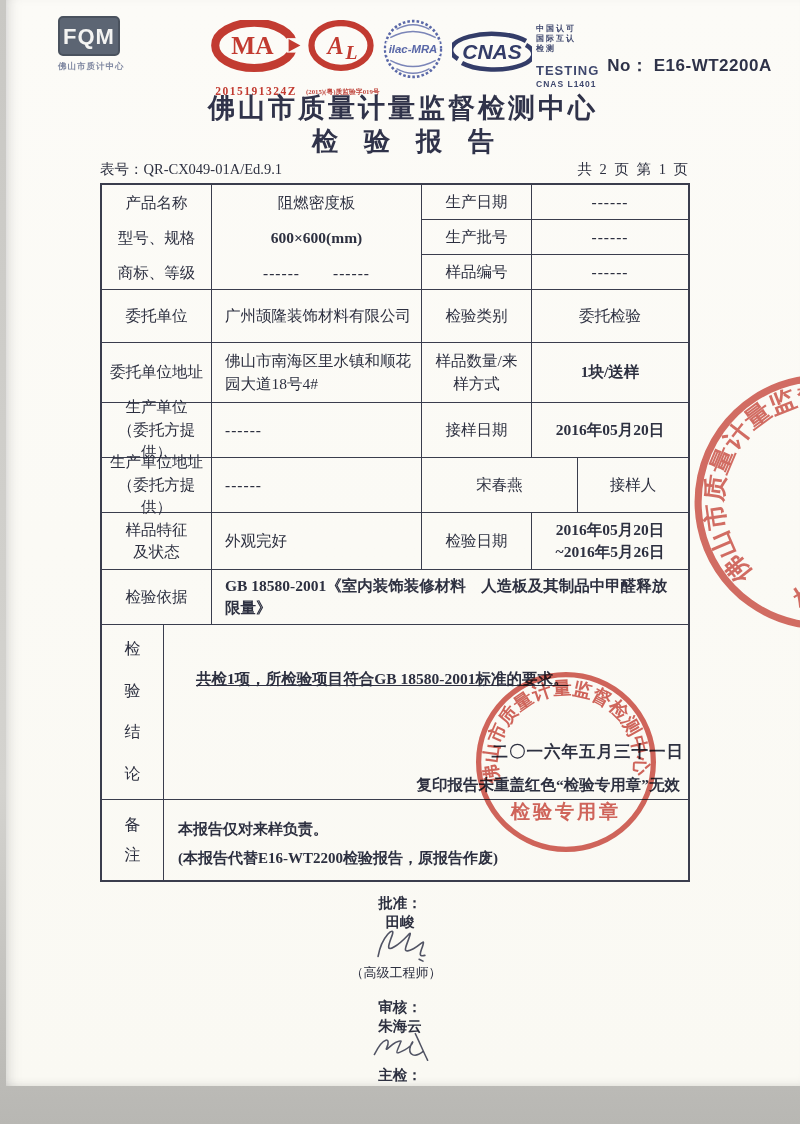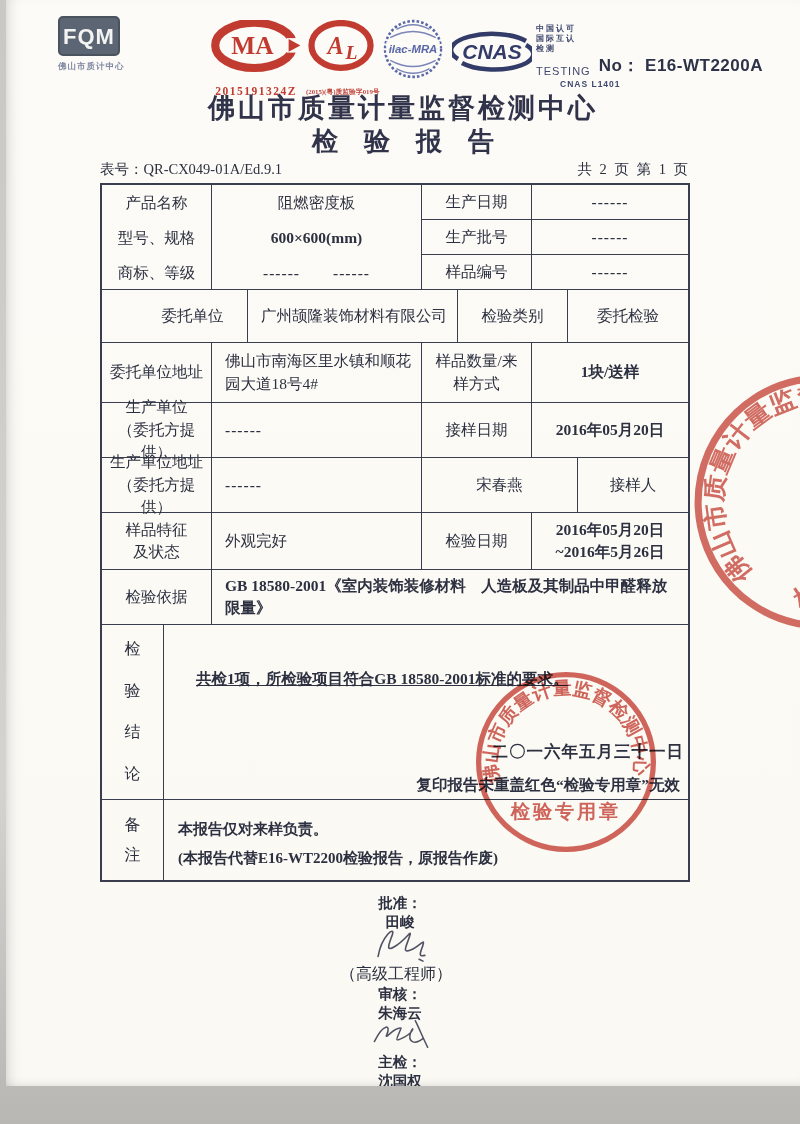--- a/index.html
+++ b/index.html
@@ -26,23 +26,23 @@
   .fqm-cap { margin-top:5px; font-size:8.5px; color:#8089a2; font-weight:bold; letter-spacing:1px; white-space:nowrap; }
   .cma-wrap { left:202px; top:20px; width:96px; text-align:center; }
   .cal-wrap { left:300px; top:20px; width:70px; text-align:center; }
   .cma-num { color:#c23b31; font-size:11.5px; font-weight:bold; letter-spacing:1.5px; margin-top:3px; }
   .cal-num { color:#c0473f; font-size:6.8px; font-weight:bold; margin-top:5px; white-space:nowrap; }
   .ilac-wrap { left:376px; top:18px; }
   .cnas-wrap { left:446px; top:28px; }
   .cnas-text { left:530px; top:24px; font-family:"Liberation Sans",sans-serif; }
   .cnas-line { font-size:8px; line-height:10px; color:#3f486e; font-weight:bold; letter-spacing:2px; }
   .testing-row { display:flex; align-items:flex-end; gap:8px; }
-  .testing-word { font-size:11px; color:#3f486e; font-weight:normal; letter-spacing:1px; line-height:12px; }
+  .testing-word { font-size:13px; color:#3f486e; font-weight:bold; letter-spacing:1px; line-height:12px; }
   .report-no { font-size:17px; font-weight:bold; color:#2e3248; letter-spacing:.5px; white-space:nowrap; }
-  .cnas-code { font-size:8.5px; color:#3f486e; font-weight:bold; letter-spacing:1px; margin-top:2px;margin-left:24px; }
+  .cnas-code { font-size:8.5px; color:#3f486e; font-weight:bold; letter-spacing:1px; margin-top:2px; }
 
   
   .title-org { left:0; top:90px; width:100%; text-align:center; font-size:27px; font-weight:600; letter-spacing:3px; color:#30334a;}
   .title-doc { left:0; top:124px; width:100%; text-align:center; font-size:26px; font-weight:600; letter-spacing:26px; padding-left:26px; color:#30334a;}
 
   
   .meta-form { left:94px; top:160px; font-size:14.5px; }
   .meta-pages { left:444px; top:160px; width:240px; text-align:right; font-size:14.5px; letter-spacing:2px; }
 
   
@@ -56,21 +56,21 @@
   .left-al { justify-content:flex-start; text-align:left; padding-left:13px; }
   .pre { white-space:pre-line; }
   .bold { font-weight:600; }
   .dashes { font-weight:bold; letter-spacing:1px; }
 
   .prod-right { flex:1; display:flex; flex-direction:column; }
   .prod-sub { display:flex; flex:1; border-bottom:1.6px solid #3a3d4d; }
   .prod-sub:last-child { border-bottom:none; }
   .prod-sub .cell { border-bottom:none; }
   .r-product { height:105px; }
-  .r-std { height:53px;padding-left:36px; } .r-addr { height:60px; } .r-prod-unit { height:55px; }
+  .r-std { height:53px; } .r-addr { height:60px; } .r-prod-unit { height:55px; }
   .r-prod-addr { height:55px; } .r-feature { height:57px; } .r-basis { height:55px; }
   .r-conc { height:175px; } .r-remark { height:80px; }
   .vcol { width:62px; display:flex; flex-direction:column; align-items:center;
           border-right:1.6px solid #3a3d4d; font-size:16px; }
   .vcol-conc { justify-content:space-between; padding:14px 0; }
   .vcol-remark { justify-content:center; gap:9px; }
   .conc-body { flex:1; position:relative; }
   .conc-text { position:absolute; left:32px; top:44px; font-size:15.5px; font-weight:600;text-decoration:underline; }
   .conc-date { position:absolute; right:4px; top:116px; font-size:16.5px; font-weight:600; letter-spacing:1px; }
   .conc-notice { position:absolute; right:8px; top:150px; font-size:15.5px; font-weight:600; }
@@ -80,21 +80,21 @@
 
   
   .stamp { opacity:.82; mix-blend-mode:multiply; }
   .stamp-center { left:464px; top:666px; width:192px; height:192px; }
   .stamp-right { left:684px; top:370px; width:264px; height:264px; transform:rotate(-33deg); }
 
   
   .footer { left:94px; top:894px; width:600px; display:flex; align-items:center; font-size:14.5px;flex-direction:column; }
   .sig-name { font-weight:bold; }
   .sig-svg { margin:-10px 2px 0 4px; }
-  .qual { font-size:16px; margin:0 14px 0 6px; }
+  .qual { font-size:13px; margin:0 14px 16px 6px; }
   .gap { width:10px; }
 </style>
 </head>
 <body>
 
 <div class="page">
 
   <div class="abs fqm-box">
     <div class="fqm-rect">FQM</div>
     <div class="fqm-cap">佛山市质计中心</div>

